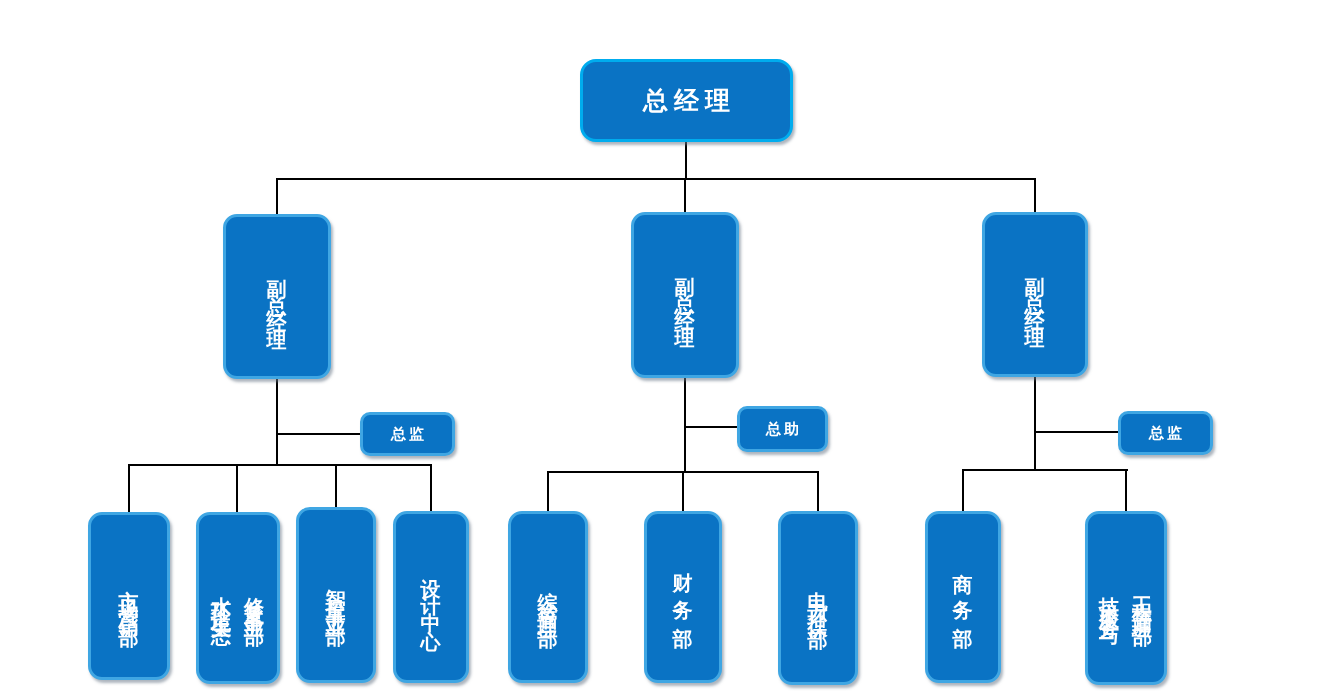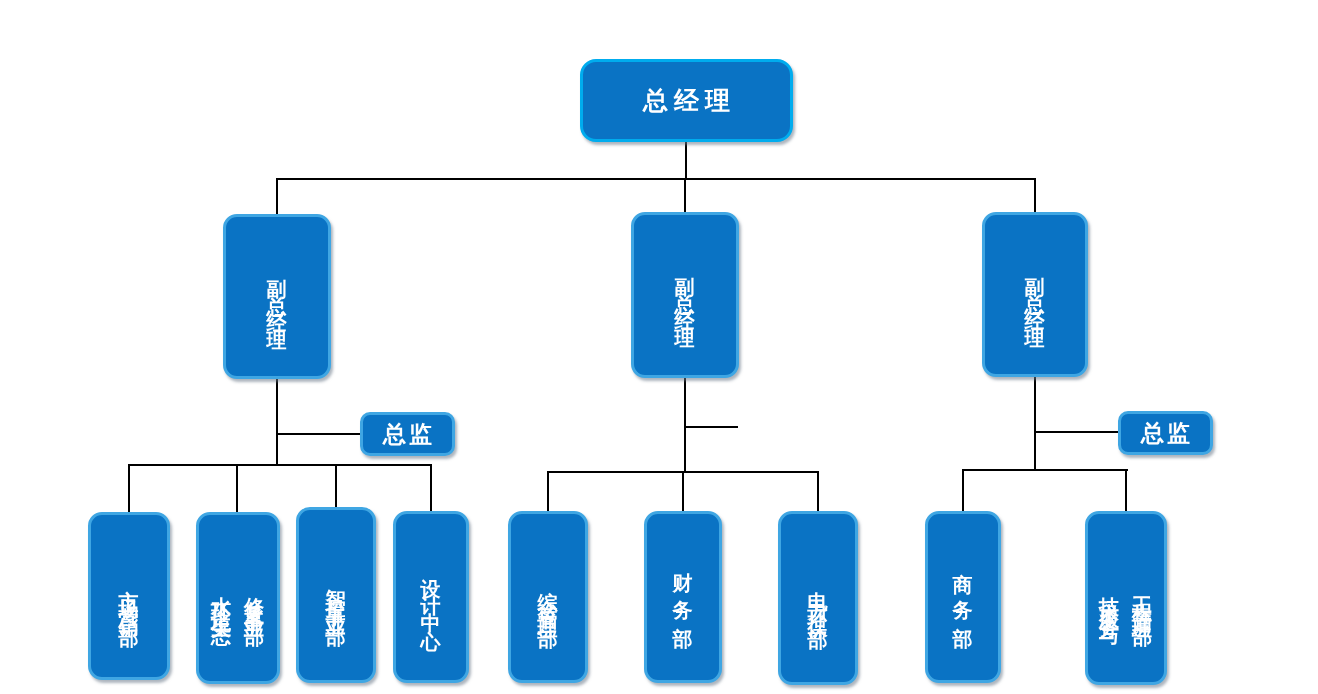--- a/index.html
+++ b/index.html
@@ -22,21 +22,21 @@
     border:3px solid var(--border,#3fa6e3);
     border-radius:14px;
     box-shadow:2px 3px 3px rgba(105,120,136,.55);
     display:flex;align-items:center;justify-content:center;
     box-sizing:border-box;
     color:#ffffff;font-weight:bold;
   }
   .node.root{border-radius:16px;border-color:var(--border-root,#00acee);}
   .htext{white-space:nowrap;}
   .root .htext{font-size:25px;letter-spacing:6px;text-indent:6px;}
-  .staff .htext{font-size:23px;letter-spacing:3px;text-indent:3px;}
+  .staff .htext{font-size:15px;letter-spacing:3px;text-indent:3px;}
   
   .vtext{
     writing-mode:vertical-lr;
     text-orientation:upright;
     white-space:nowrap;
     line-height:1;
   }
   .sp-dep{font-size:20px;letter-spacing:17px;}
   .sp3{font-size:20px;letter-spacing:27px;}
   .sp4{font-size:20px;letter-spacing:17px;}
@@ -92,20 +92,23 @@
   <div class="node" style="left:631px;top:188px;width:108px;height:166px;">
     <span class="vtext sp-dep">副总经理</span>
   </div>
   <div class="node" style="left:982px;top:188px;width:106px;height:165px;">
     <span class="vtext sp-dep">副总经理</span>
   </div>
 
   <div class="node staff" style="left:360px;top:388px;width:95px;height:44px;border-radius:10px;">
     <span class="htext">总监</span>
   </div>
+  <div class="node staff" style="left:737px;top:382px;width:91px;height:46px;border-radius:10px;">
+    <span class="htext">总助</span>
+  </div>
   <div class="node staff" style="left:1118px;top:387px;width:95px;height:44px;border-radius:10px;">
     <span class="htext">总监</span>
   </div>
 
   <div class="node" style="left:88px;top:488px;width:82px;height:168px;">
     <span class="vtext sp5">市场营销部</span>
   </div>
   <div class="node" style="left:196px;top:488px;width:84px;height:172px;">
     <span class="cols">
         <span class="vcol">水环境生态</span>

